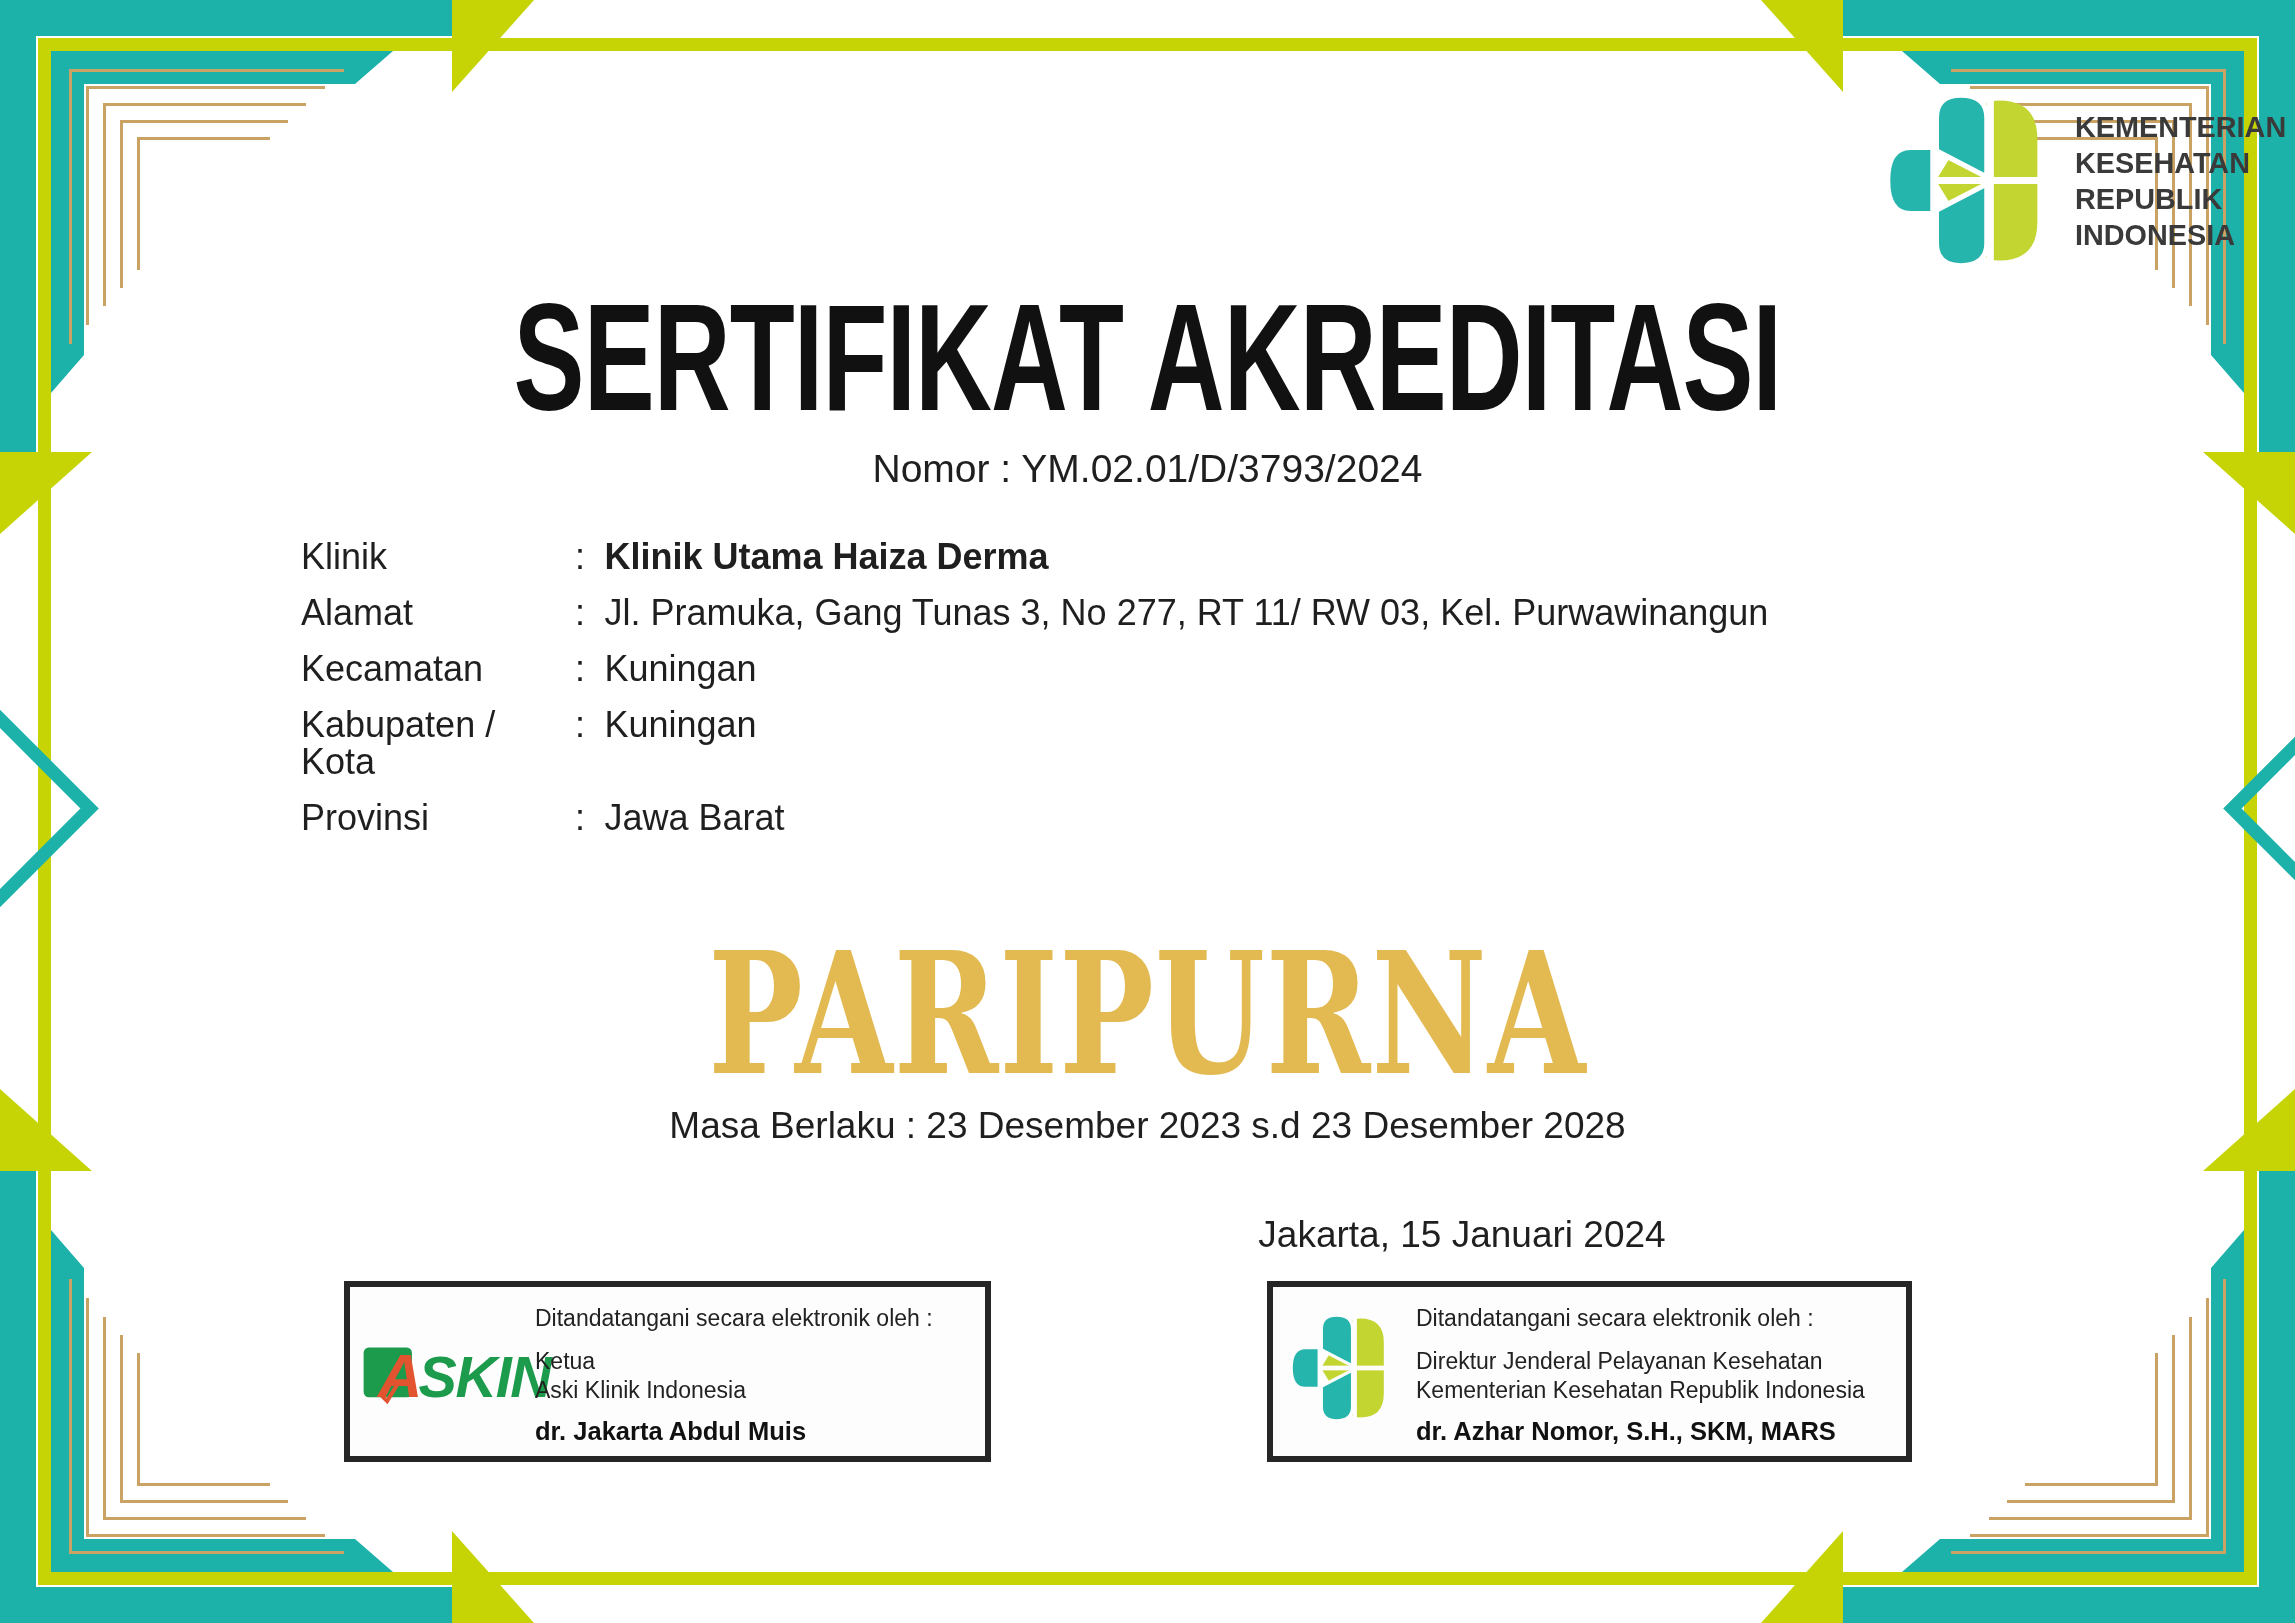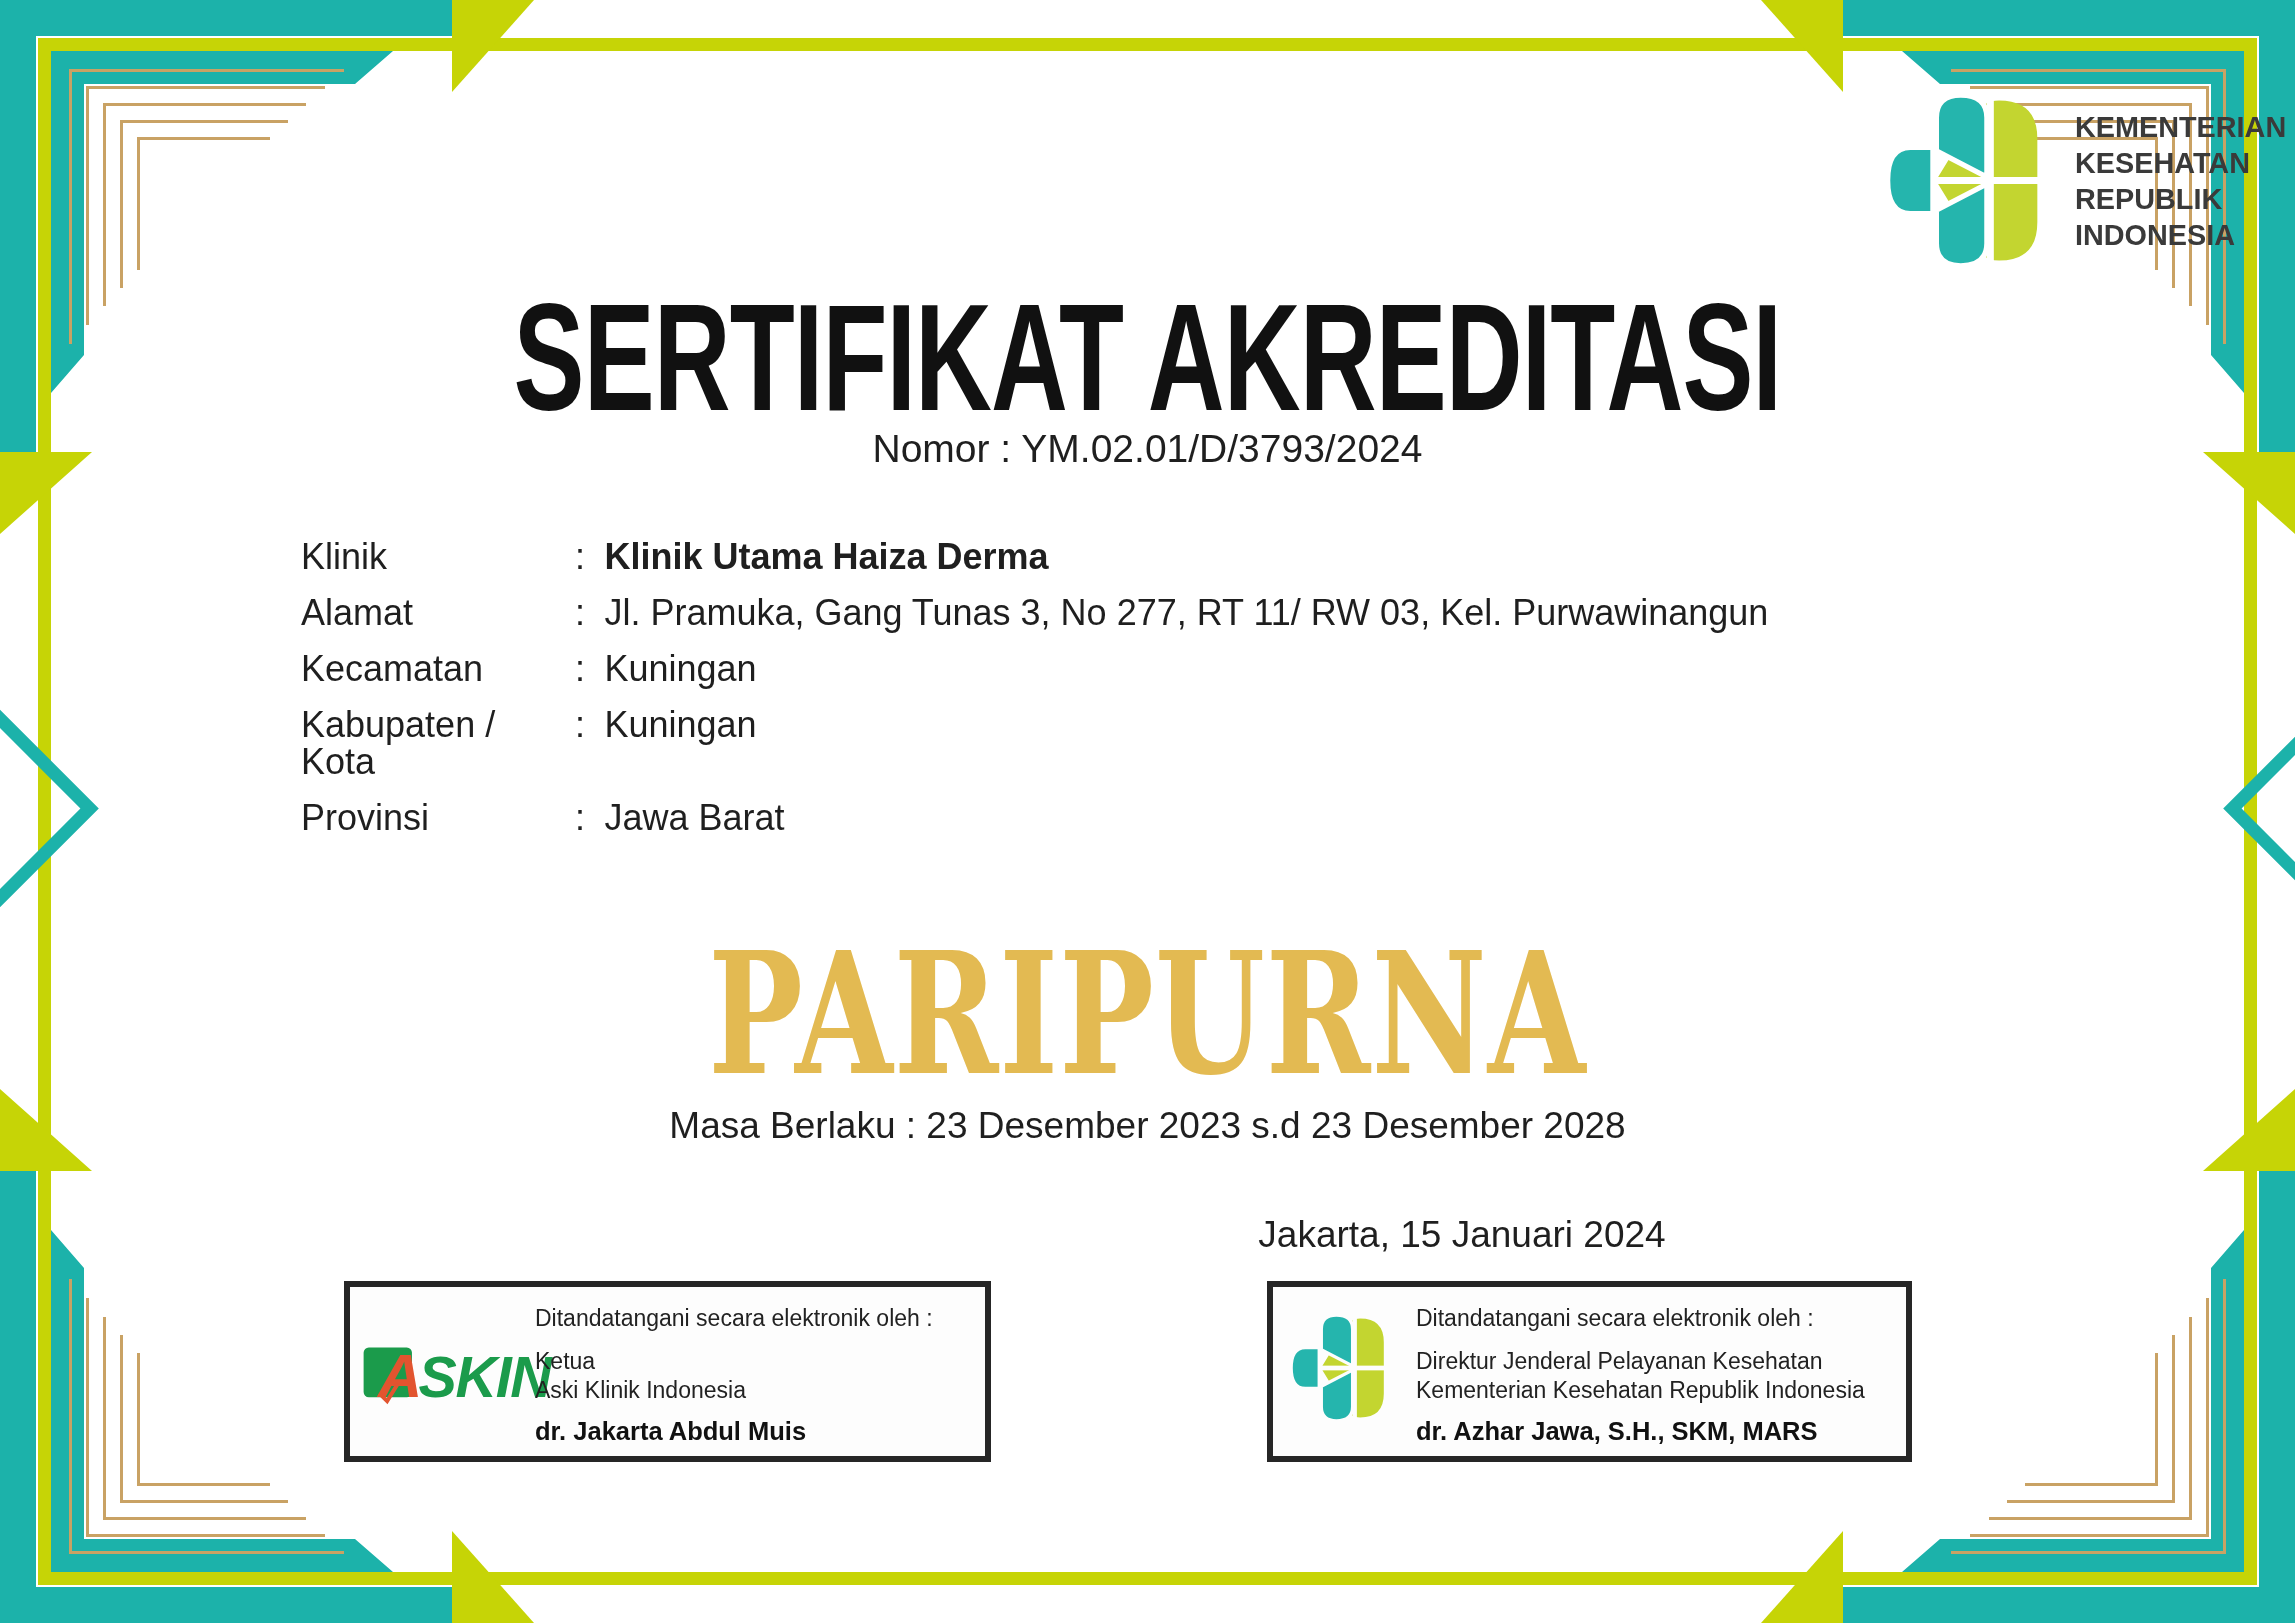--- a/index.html
+++ b/index.html
@@ -35,21 +35,21 @@
 
   
   .logo-block{position:absolute;left:0;top:90px;width:100%;display:flex;
               justify-content:flex-end;align-items:center;gap:34px;z-index:5;}
   .ministry-text{font-weight:bold;font-size:30px;line-height:36px;color:#3a3a3a;
                  letter-spacing:0px;transform:scaleX(0.96);transform-origin:left center;}
   .title-wrap{position:absolute;left:0;top:285px;width:100%;text-align:center;z-index:5;}
   .title-wrap span{display:inline-block;font-weight:bold;font-size:152px;line-height:144px;
                    color:#111111;letter-spacing:-1.3px;transform:scaleX(0.70);
                    transform-origin:center;white-space:nowrap;}
-  .nomor{position:absolute;left:0;top:427px;width:100%;text-align:center;
+  .nomor{position:absolute;left:0;top:447px;width:100%;text-align:center;
          font-size:39px;color:#1f1f1f;z-index:5;}
 
   
   .details{position:absolute;left:301px;top:538px;width:1767px;z-index:5;font-size:36px;}
   .drow{display:flex;align-items:flex-start;margin-bottom:19px;line-height:37px;}
   .dlabel{width:274px;flex:none;}
   .dcolon{width:29.4px;flex:none;}
   .dvalue{flex:1;}
   .dvalue.bold{font-weight:bold;}
 
@@ -218,17 +218,17 @@
       <path d="M59,50 L59,16 Q59,3 44,3 Q30,3 30,16 L30,35 Z" fill="#25b5ad" stroke="#fdfdfd" stroke-width="3"></path>
       <path d="M59,54 L59,88 Q59,101 44,101 Q30,101 30,88 L30,69 Z" fill="#25b5ad" stroke="#fdfdfd" stroke-width="3"></path>
       <path d="M28,33 L15,33 Q2,33 2,52 Q2,71 15,71 L28,71 Z" fill="#25b5ad" stroke="#fdfdfd" stroke-width="3"></path>
       <rect x="29" y="50" width="61" height="4" fill="#fdfdfd"></rect>
     </svg>
     <div class="sig-title">Ditandatangani secara elektronik oleh :</div>
     <div class="sig-roles">
       <div>Direktur Jenderal Pelayanan Kesehatan</div>
       <div>Kementerian Kesehatan Republik Indonesia</div>
     </div>
-    <div class="sig-name">dr. Azhar Jawa, S.H., SKM, MARS</div>
+    <div class="sig-name">dr. Azhar Nomor, S.H., SKM, MARS</div>
   </div>
 
 </div>
 
 
 </body></html>

